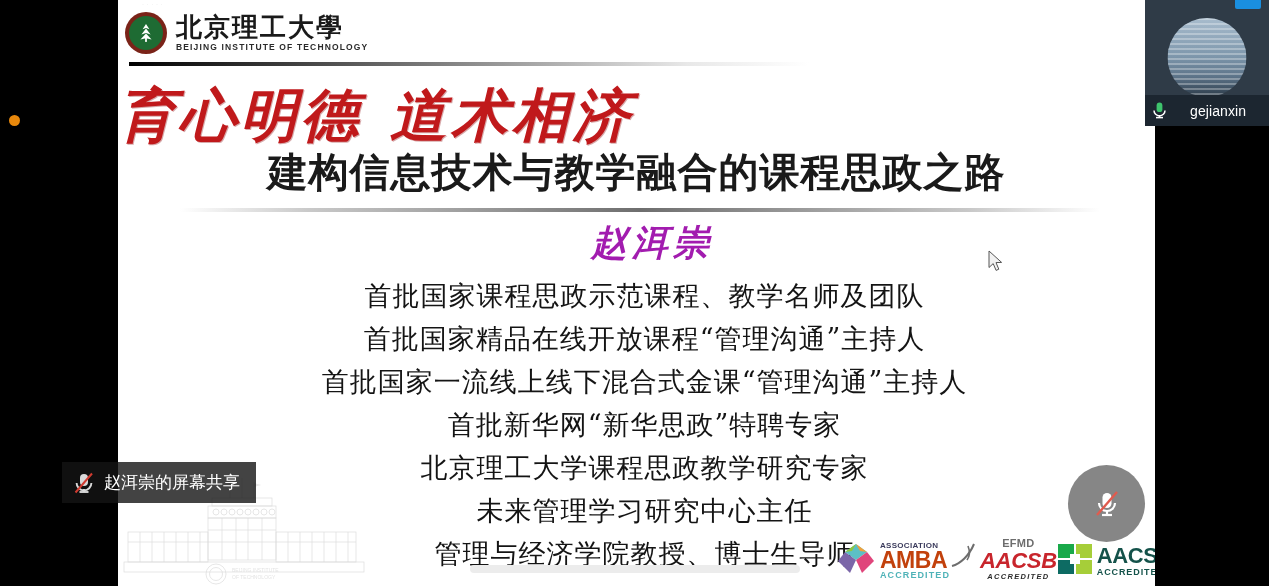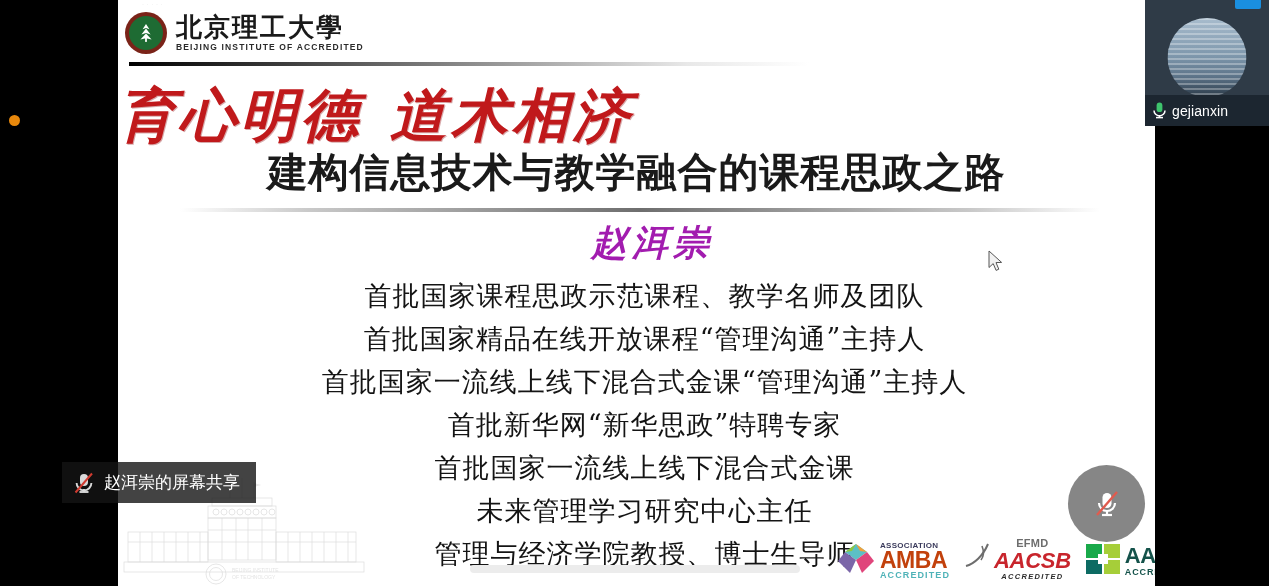--- a/index.html
+++ b/index.html
@@ -187,21 +187,20 @@
     opacity: .30;
     pointer-events: none;
   }
 
   
   .accreditations {
     position: absolute;
     left: 718px; bottom: 6px;
     display: flex;
     align-items: flex-end;
-    gap: 14px;
   }
   .accred { display: flex; align-items: center; gap: 4px; }
 
   .amba-text { line-height: 1; text-align: left; }
   .amba-assoc {
     font-size: 8px; font-weight: 700; color: #3b3b5c;
     letter-spacing: .3px;
   }
   .amba-main {
     font-size: 23px; font-weight: 700; color: #c2410c;
@@ -287,20 +286,21 @@
     display: flex;
     align-items: center;
     gap: 5px;
     padding-left: 7px;
   }
   .participant-name {
     font-size: 14px;
     color: #ffffff;
     letter-spacing: .1px;
     white-space: nowrap;
+    margin-left: 18px;
   }
   .participant-tab {
     position: absolute;
     right: 8px; top: 0;
     width: 26px; height: 9px;
     background: #1a8fe0;
     border-radius: 0 0 2px 2px;
   }
 
   
@@ -346,42 +346,42 @@
         <div class="logo-seal">
           <svg width="26" height="26" viewBox="0 0 26 26" aria-hidden="true">
             <path d="M13 4 L16.4 9.2 L13 8.1 L9.6 9.2 Z" fill="#ffffff"></path>
             <path d="M13 8.6 L17.6 14.4 L13 13.1 L8.4 14.4 Z" fill="#ffffff"></path>
             <path d="M13 13.4 L18.6 19.6 L13 18.2 L7.4 19.6 Z" fill="#ffffff"></path>
             <rect x="12.1" y="17.6" width="1.8" height="4.3" fill="#ffffff"></rect>
           </svg>
         </div>
         <div class="logo-wordmark">
           <div class="logo-cn">北京理工大學</div>
-          <div class="logo-en">BEIJING INSTITUTE OF ACCREDITED</div>
+          <div class="logo-en">BEIJING INSTITUTE OF TECHNOLOGY</div>
         </div>
       </div>
       <div class="header-rule"></div>
     </div>
 
     <div class="title-main">
       <span>育心明德</span><span class="gap"></span><span>道术相济</span>
     </div>
 
     <div class="title-sub">建构信息技术与教学融合的课程思政之路</div>
 
     <div class="divider-top"></div>
 
     <div class="speaker-name">赵洱崇</div>
 
     <div class="credentials">
       <div class="cred-line">首批国家课程思政示范课程、教学名师及团队</div>
       <div class="cred-line">首批国家精品在线开放课程“管理沟通”主持人</div>
       <div class="cred-line">首批国家一流线上线下混合式金课“管理沟通”主持人</div>
       <div class="cred-line">首批新华网“新华思政”特聘专家</div>
-      <div class="cred-line">首批国家一流线上线下混合式金课</div>
+      <div class="cred-line">北京理工大学课程思政教学研究专家</div>
       <div class="cred-line">未来管理学习研究中心主任</div>
       <div class="cred-line">管理与经济学院教授、博士生导师</div>
     </div>
 
     <div class="divider-bottom"></div>
 
     <div class="watermark">
       <svg width="272" height="112" viewBox="0 0 272 112" aria-hidden="true">
         <g stroke="#8d8d8d" stroke-width="0.7" fill="none">
 

